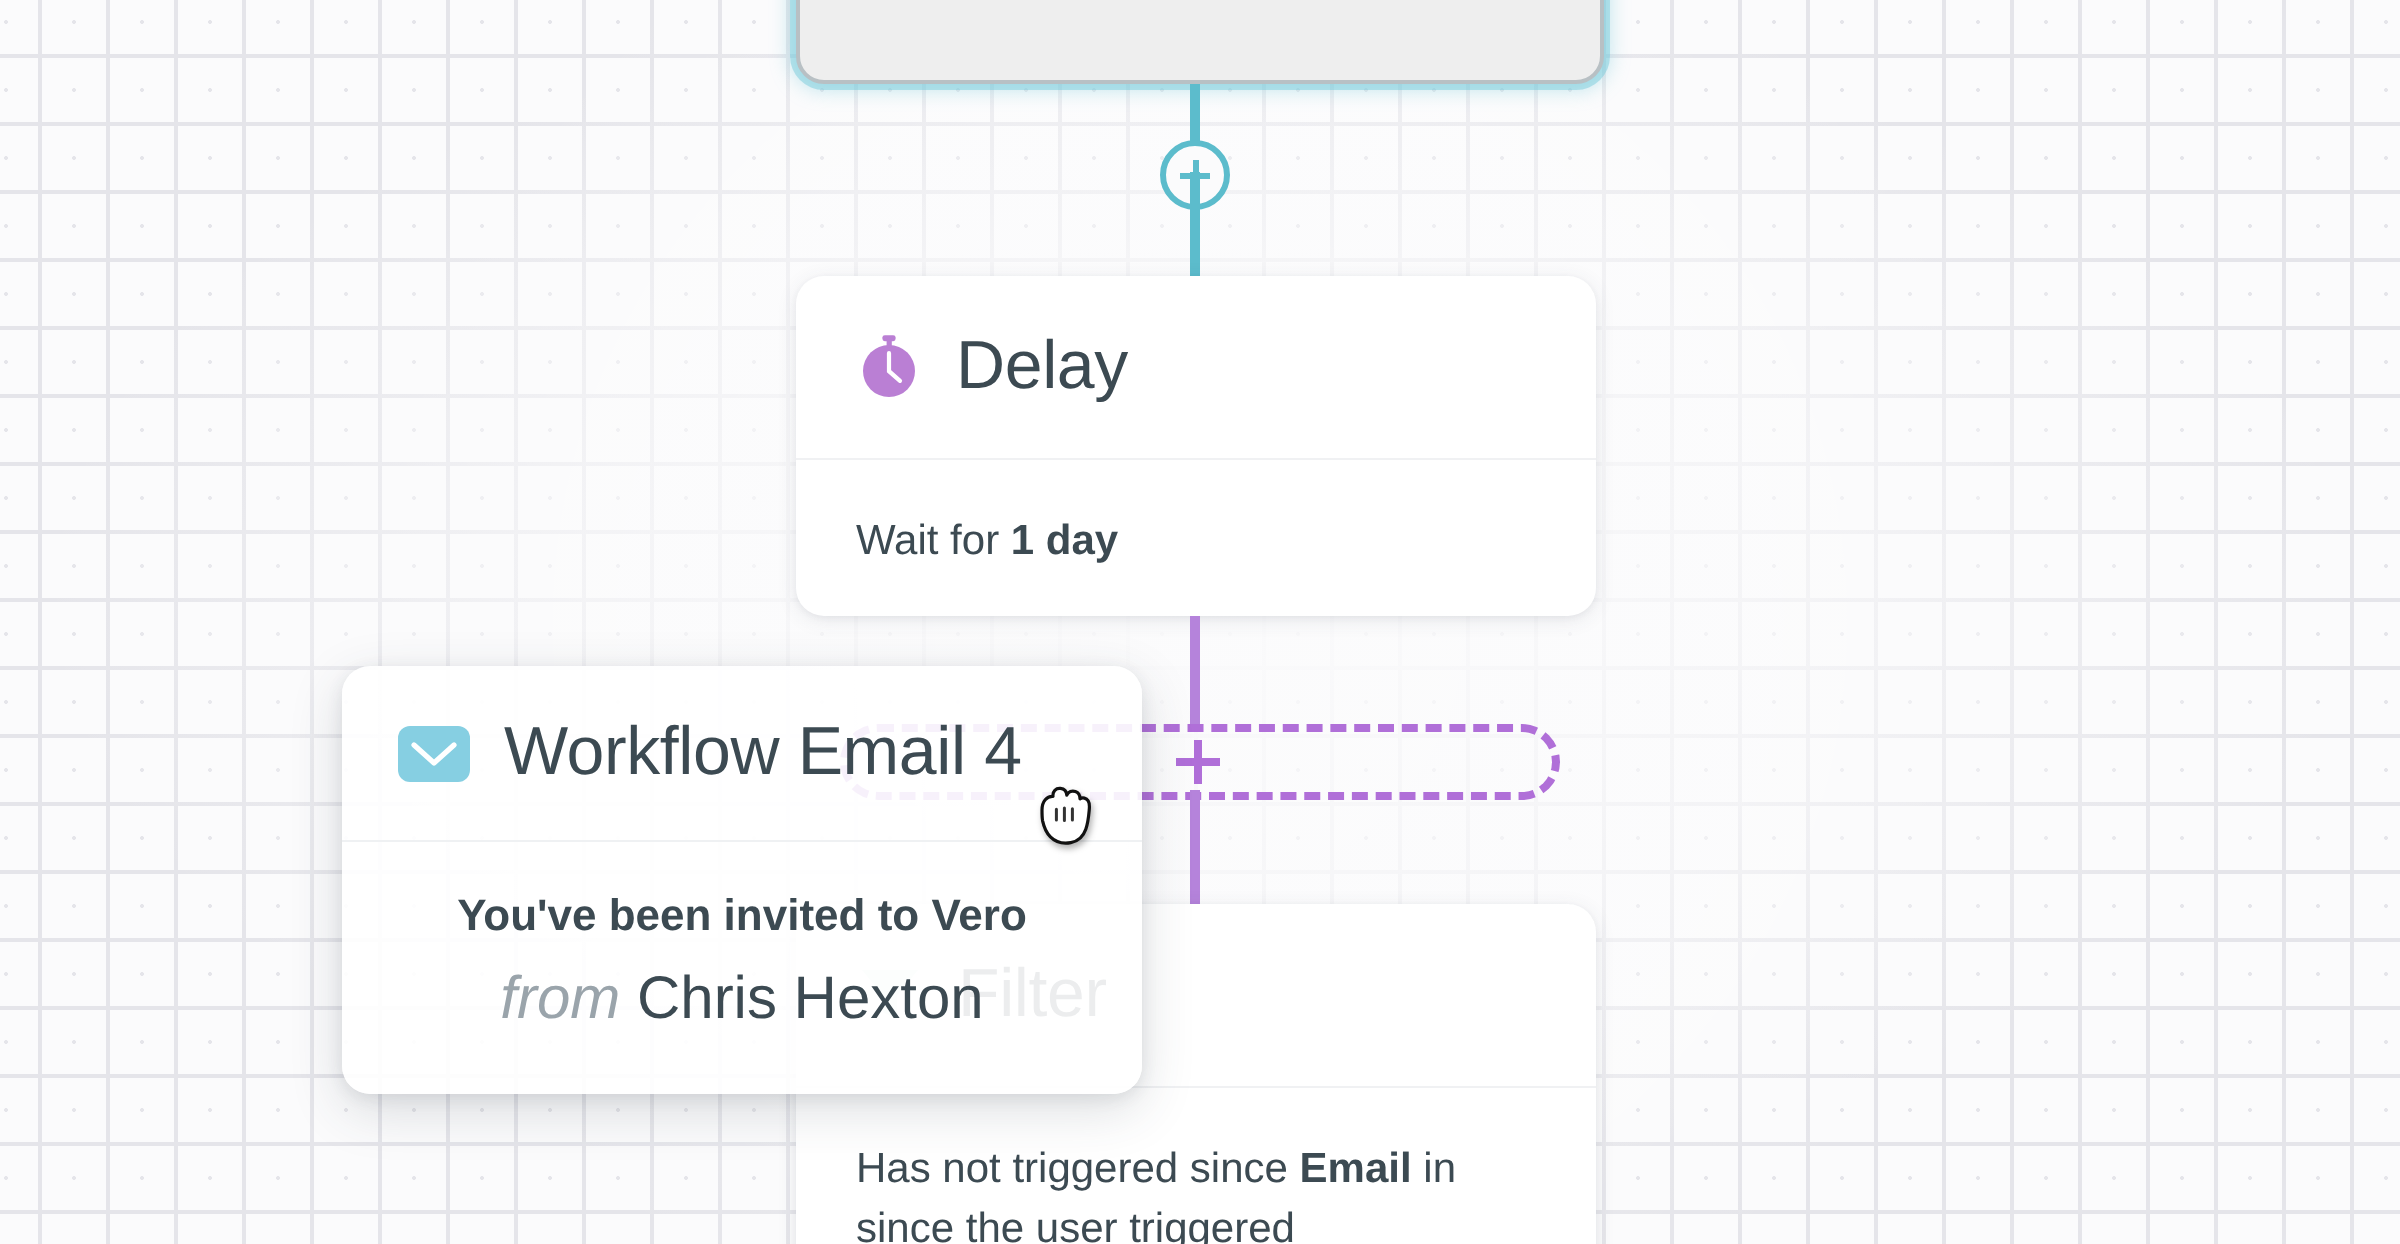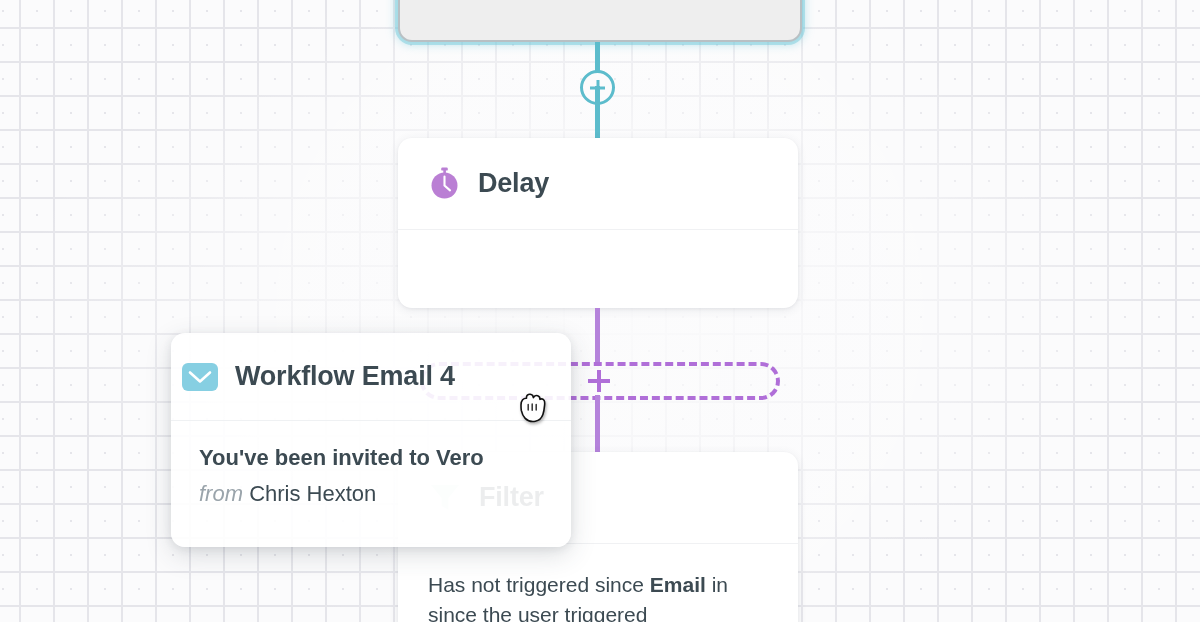--- a/index.html
+++ b/index.html
@@ -161,22 +161,22 @@
   .card-head {
     display: flex;
     align-items: center;
     gap: 17px;
     padding: 0 30px;
     height: 92px;
     border-bottom: 1px solid #f0f1f3;
     box-sizing: border-box;
   }
   .card-title {
-    font-size: 27px;
-    font-weight: bold;
+    font-size: 34px;
+    font-weight: normal;
     color: #3c4a52;
     letter-spacing: -0.2px;
     white-space: nowrap;
   }
   .card-body {
     padding: 26px 30px;
     font-size: 21px;
     color: #3c4a52;
     line-height: 1.45;
   }
@@ -237,35 +237,36 @@
     width: 400px;
     height: 214px;
     background: rgba(255,255,255,0.90);
     border-radius: 14px;
     box-shadow: 0 8px 26px rgba(55,65,80,0.17), 0 2px 8px rgba(55,65,80,0.10);
     box-sizing: border-box;
     overflow: hidden;
   }
   #card-drag .card-head {
     height: 88px;
-    padding: 0 11px;
+    padding: 0 28px;
     border-bottom: 1px solid rgba(236,238,241,0.85);
   }
   #card-drag .card-body {
     padding: 22px 28px;
+    text-align: center;
   }
   .drag-subject {
     font-size: 22px;
     font-weight: bold;
     color: #3c4a52;
     line-height: 1.35;
     white-space: nowrap;
   }
   .drag-from {
-    font-size: 22px;
+    font-size: 30px;
     color: #3c4a52;
     line-height: 1.5;
     margin-top: 4px;
     white-space: nowrap;
   }
   .drag-from i {
     font-style: italic;
     color: #9aa4ab;
   }
 
@@ -299,20 +300,23 @@
       <span class="icon-stopwatch">
         <svg width="33" height="33" viewBox="0 0 33 33" xmlns="http://www.w3.org/2000/svg">
           <circle cx="16.5" cy="18.5" r="13" fill="#BA7FD4"></circle>
           <rect x="13.2" y="0.6" width="6.6" height="3.0" rx="1.2" fill="#BA7FD4"></rect>
           <rect x="15.3" y="2.6" width="2.6" height="4.2" fill="#BA7FD4"></rect>
           <path d="M16.5 9.6 L16.5 18.6 L22.0 23.4" stroke="#FFFFFF" stroke-width="2.1" fill="none" stroke-linecap="round"></path>
         </svg>
       </span>
       <span class="card-title">Delay</span>
     </div>
+    <div class="card-body">
+      <span>Wait for </span><b>1 day</b>
+    </div>
   </div>
 
   <div class="conn conn-purple-a"></div>
   <div class="dropzone"></div>
   <div class="plus-purple"></div>
   <div class="conn conn-purple-b"></div>
 
   <div id="card-filter" class="card">
     <div class="card-head">
       <span class="icon-funnel">

